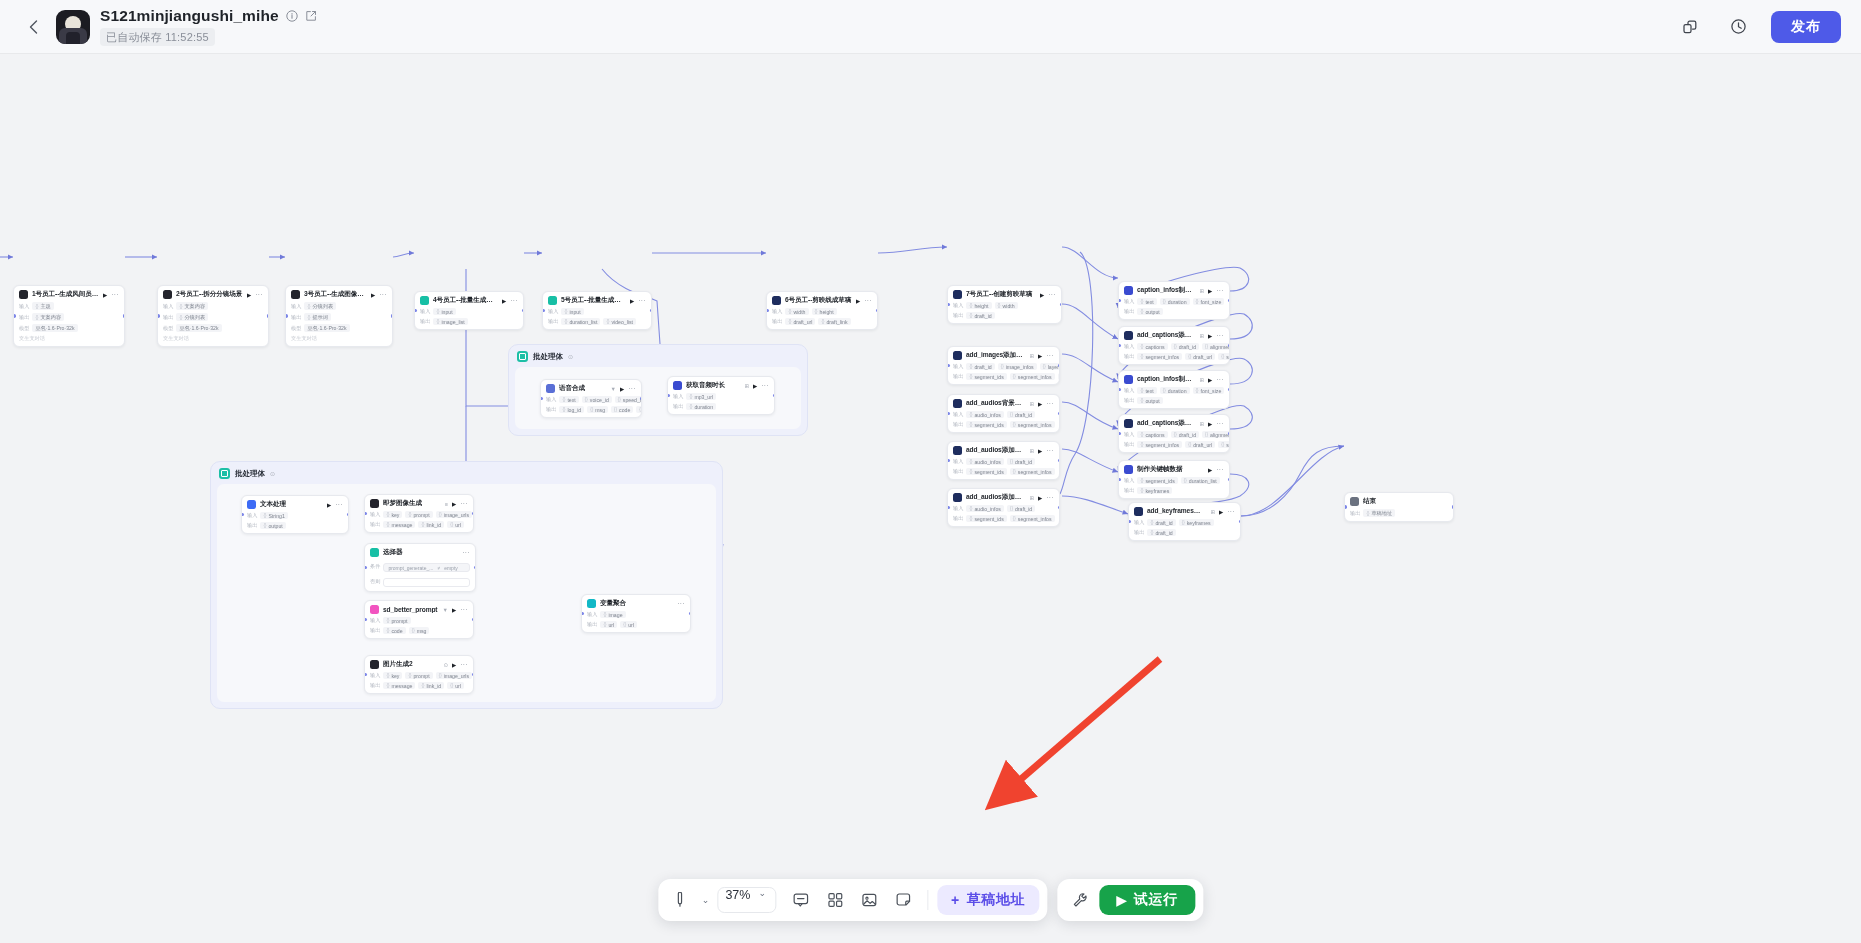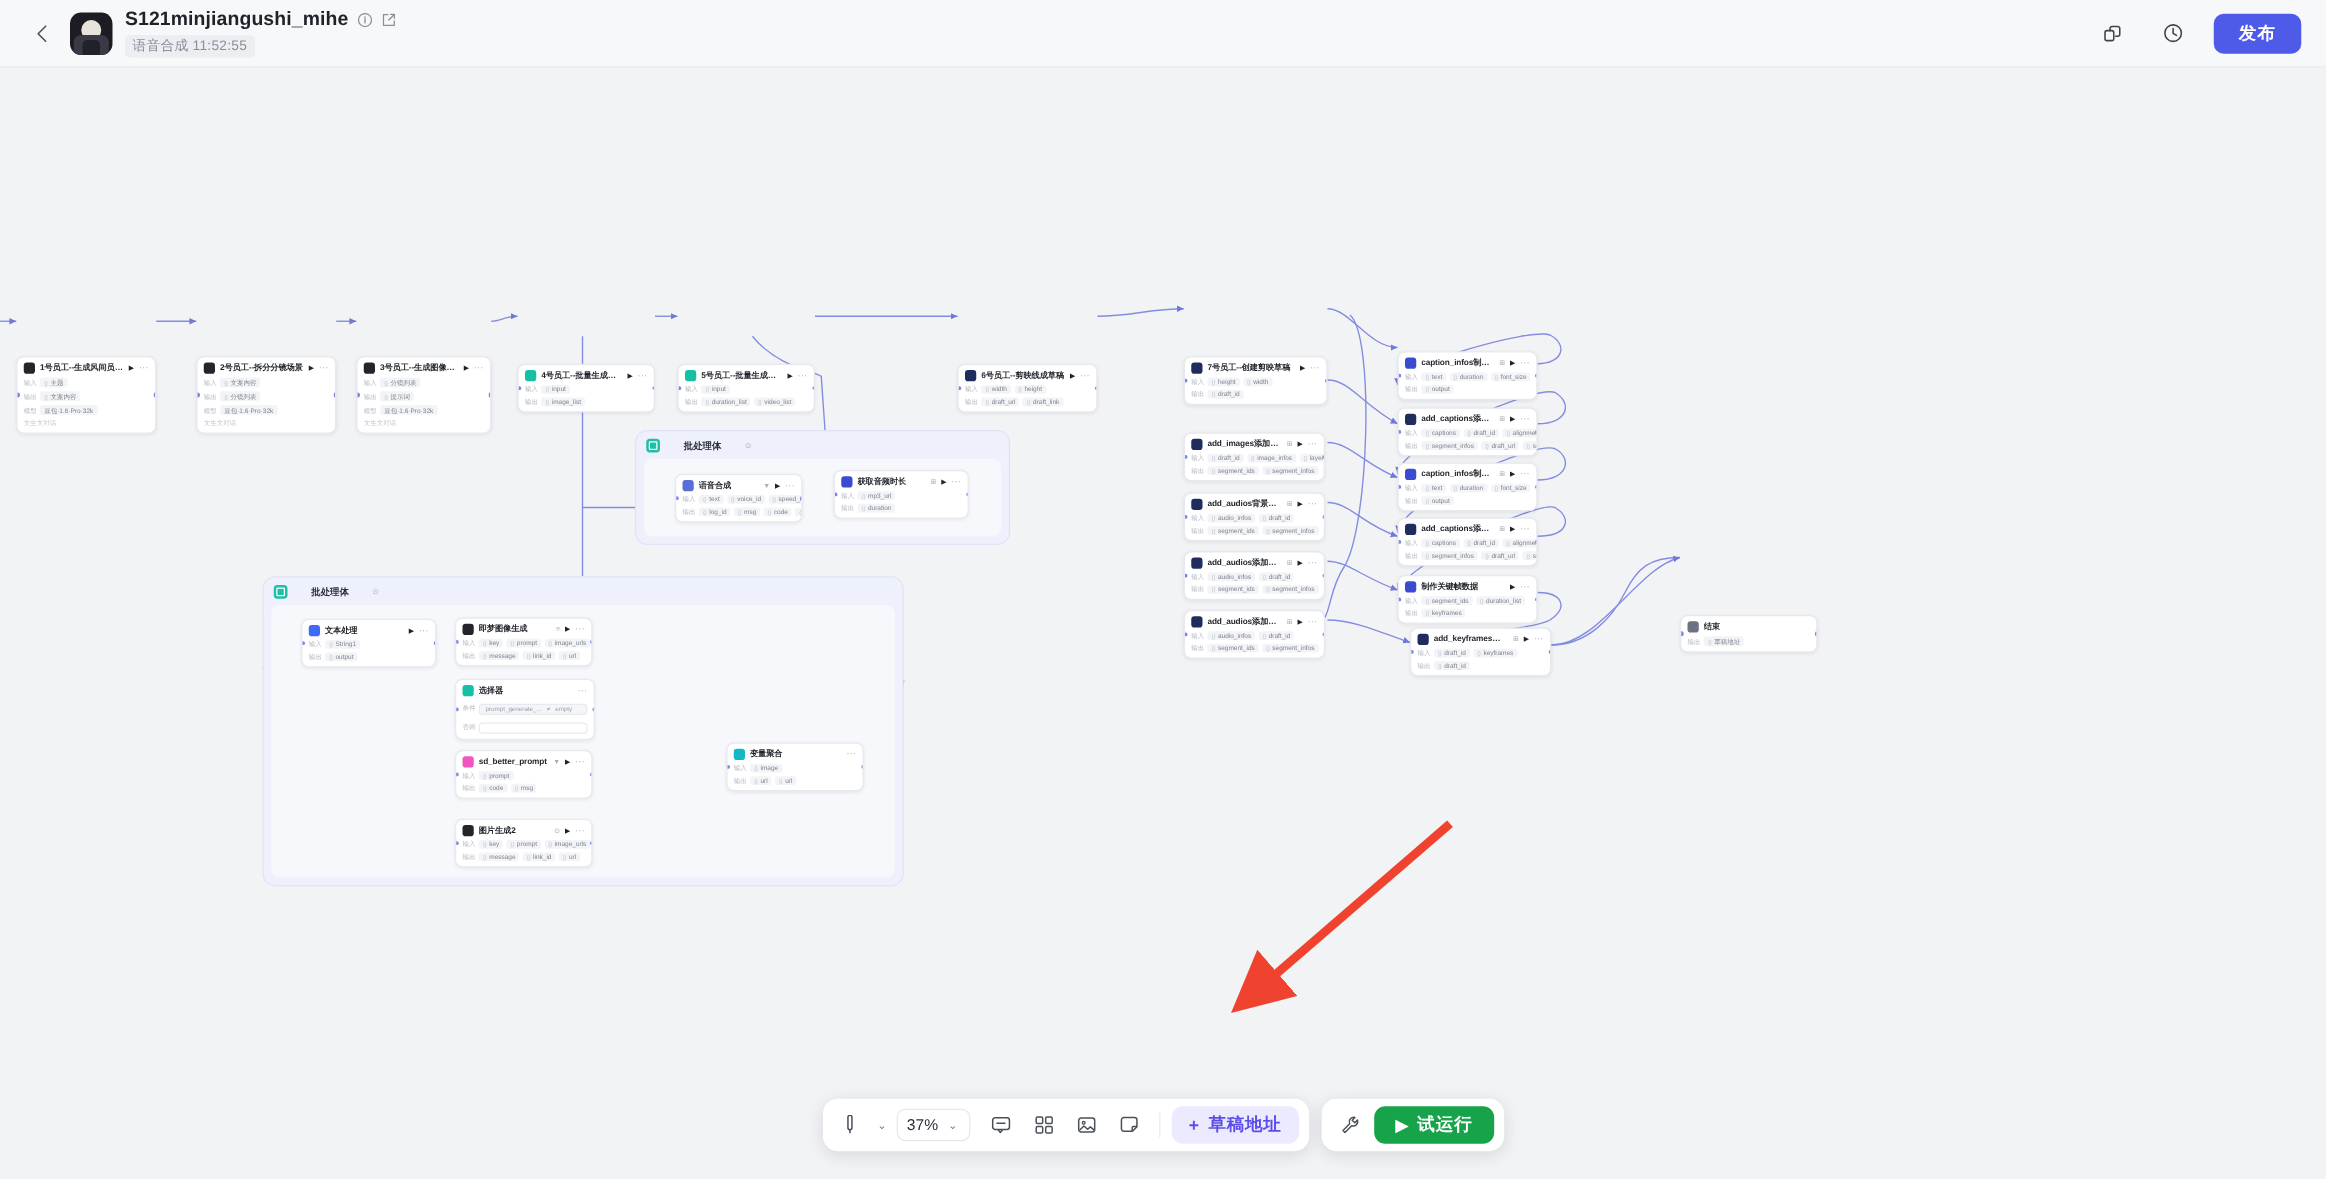--- a/index.html
+++ b/index.html
@@ -55,21 +55,21 @@
     position:absolute; left:0; top:54px; width:1861px; height:889px;
     background:#f2f3f5; overflow:hidden;
   }
   #wires { position:absolute; left:0; top:0; width:1861px; height:889px; pointer-events:none; }
 
   
   .grp {
     position:absolute; background:#eef0fb; border:1px solid #dfe3f5;
     border-radius:10px;
   }
-  .grp-head { display:flex; align-items:center; gap:19px; padding:6px 8px; }
+  .grp-head { display:flex; align-items:center; gap:5px; padding:6px 8px; }
   .grp-ico {
     width:11px; height:11px; border-radius:3px; background:#1dbfa6; flex:none;
     display:flex; align-items:center; justify-content:center;
   }
   .grp-ico::after { content:""; width:5px; height:5px; border:1.2px solid #fff; border-radius:1px; }
   .grp-title { font-size:7.5px; color:#2b303a; font-weight:700; }
   .grp-sub { font-size:6px; color:#a9aeb8; }
   .grp-body { position:absolute; left:6px; right:6px; top:22px; bottom:6px; background:#f7f8fb; border-radius:7px; }
 
   
@@ -137,21 +137,21 @@
   .tb-group {
     background:#fff; border-radius:12px; box-shadow:0 3px 14px rgba(25,30,50,.13);
     display:flex; align-items:center; padding:6px 8px; gap:4px; height:42px;
   }
   .tb-btn {
     width:30px; height:30px; border-radius:7px; display:flex; align-items:center; justify-content:center;
     color:#4a5059; cursor:pointer;
   }
   .tb-caret { font-size:9px; color:#6b7280; cursor:pointer; padding:0 2px; }
   .zoom-box {
-    display:flex; align-items:center; gap:6px; border:1px solid #e6e8ec;
+    display:flex; align-items:flex-start; gap:6px; border:1px solid #e6e8ec;
     border-radius:7px; height:26px; padding:0 7px; cursor:pointer; margin-left:2px;
   }
   .zoom-val { font-size:12.5px; color:#2b303a; font-weight:400; }
   .tb-div { width:1px; height:20px; background:#e8eaee; margin:0 5px; }
   .add-node-btn {
     background:#eceaff; color:#5b4ee8; font-size:14px; font-weight:700;
     border-radius:9px; height:30px; padding:0 14px; display:flex; align-items:center; gap:7px;
     cursor:pointer; letter-spacing:.6px;
   }
   .run-btn {
@@ -188,21 +188,21 @@
       </span>
       <span class="hdr-ico">
         <svg class="ic" width="12" height="12" viewBox="0 0 12 12" fill="none">
           <path d="M5.4 1.6H1.8v8.6h8.6V6.7" stroke="#8a8f99" stroke-width="1" stroke-linecap="round"></path>
           <path d="M7.5 1.5h3v3" stroke="#8a8f99" stroke-width="1" stroke-linecap="round" stroke-linejoin="round"></path>
           <path d="M10.4 1.6L6 6" stroke="#8a8f99" stroke-width="1" stroke-linecap="round"></path>
         </svg>
       </span>
     </div>
     <div class="save-row">
-      <span class="save-badge">语音合成 11:52:55</span>
+      <span class="save-badge">已自动保存 11:52:55</span>
     </div>
   </div>
 
   <div class="hdr-right">
     <div class="hdr-icon-btn">
       <svg class="ic" width="16" height="16" viewBox="0 0 16 16" fill="none">
         <rect x="2" y="5.5" width="7" height="8" rx="1.6" stroke="#3f444d" stroke-width="1.25"></rect>
         <path d="M6 5.5V3.8c0-.9.7-1.6 1.6-1.6h4.6c.9 0 1.6.7 1.6 1.6v4.6c0 .9-.7 1.6-1.6 1.6H10.5" stroke="#3f444d" stroke-width="1.25" stroke-linecap="round"></path>
       </svg>
     </div>

